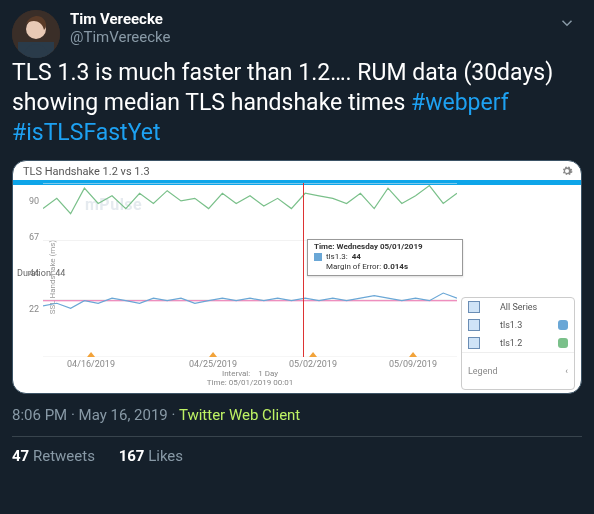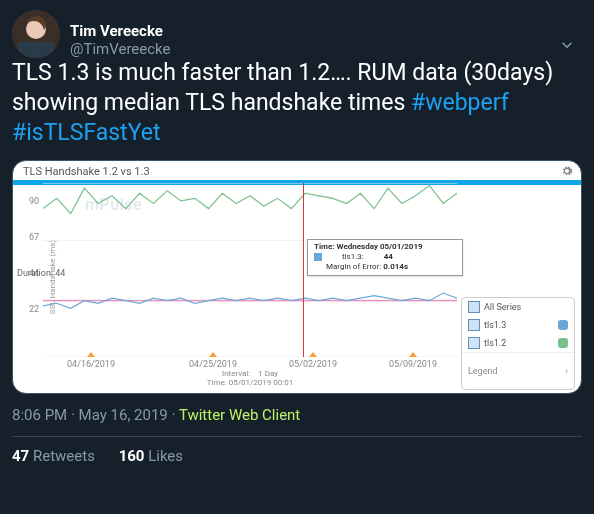--- a/index.html
+++ b/index.html
@@ -11,21 +11,21 @@
     font-size: 15px;
   }
   .tweet {
     width: 594px;
     box-sizing: border-box;
     padding: 10px 12px 14px 12px;
     position: relative;
   }
   .head-row {
     display: flex;
-    align-items: flex-end;
+    align-items: flex-start;
   }
   .avatar {
     width: 48px;
     height: 48px;
     border-radius: 50%;
     overflow: hidden;
     flex: 0 0 auto;
     margin-right: 10px;
     background: #3a2e28;
   }
@@ -137,21 +137,21 @@
     width: 112px;
     border:1px solid #ccc;
     border-radius:4px;
     background:#fff;
     font-size: 9px;
     color:#555;
   }
   .legend-box .row {
     display:flex;
     align-items:center;
-    gap:4px;
+    gap:20px;
     padding: 3px 6px;
   }
   .legend-footer {
     border-top:1px solid #eee;
     padding:13px 6px;
     display:flex;
     justify-content:space-between;
     color:#888;
   }
   .cb {
@@ -171,21 +171,21 @@
     width: 142px;
     background:#fff;
     border:1px solid #999;
     font-size: 8px;
     line-height:1.3;
     color:#333;
     padding:2px 6px;
     box-shadow: 0 1px 2px rgba(0,0,0,.15);
   }
   .tooltip-box b { font-weight:700; }
-  .tt-row { display:flex; align-items:center; gap:20px; }
+  .tt-row { display:flex; align-items:center; gap:4px; }
   .tt-sw { width:8px;height:8px;display:inline-block; }
 
   .redline {
     position:absolute;
     top:22px;
     bottom:36px;
     width:0;
     border-left:1px solid #d33;
   }
 
@@ -353,17 +353,17 @@
   </div>
 
   <hr class="divider">
 
   <div class="stats">
     <span class="grp">
       <span class="n">47</span>
       <span>Retweets</span>
     </span>
     <span class="grp">
-      <span class="n">160</span>
+      <span class="n">167</span>
       <span>Likes</span>
     </span>
   </div>
 </div>
 
 </body></html>

